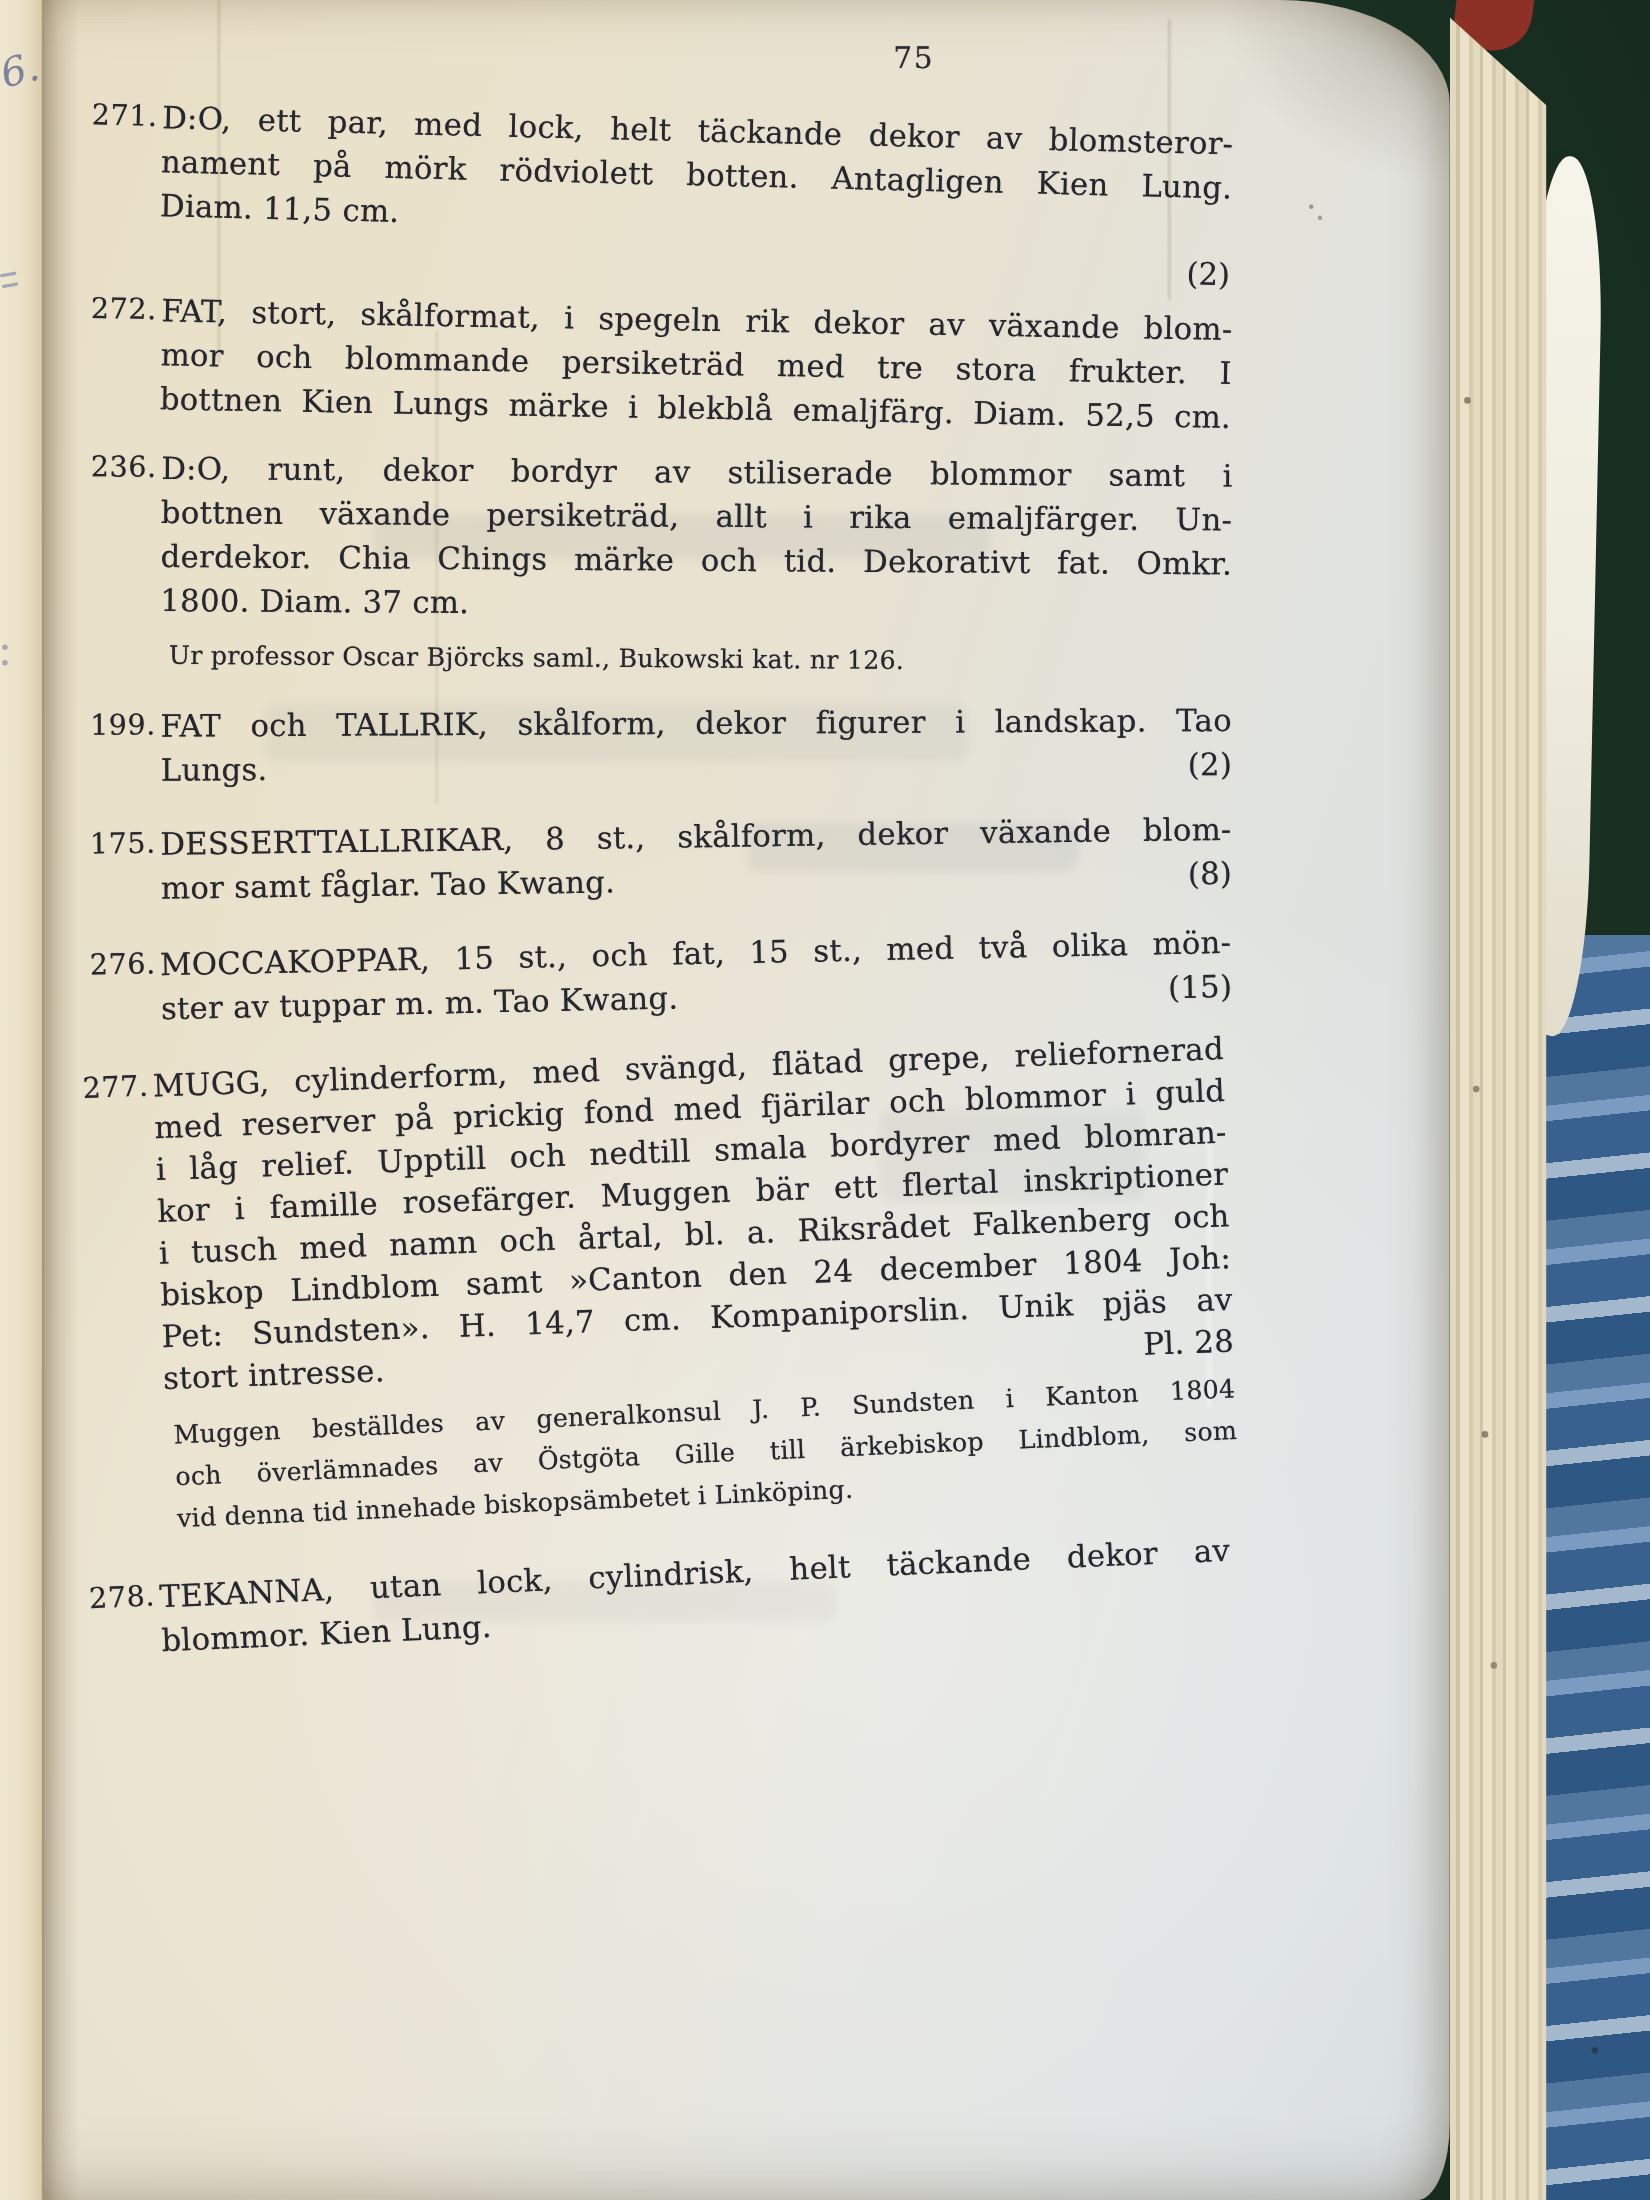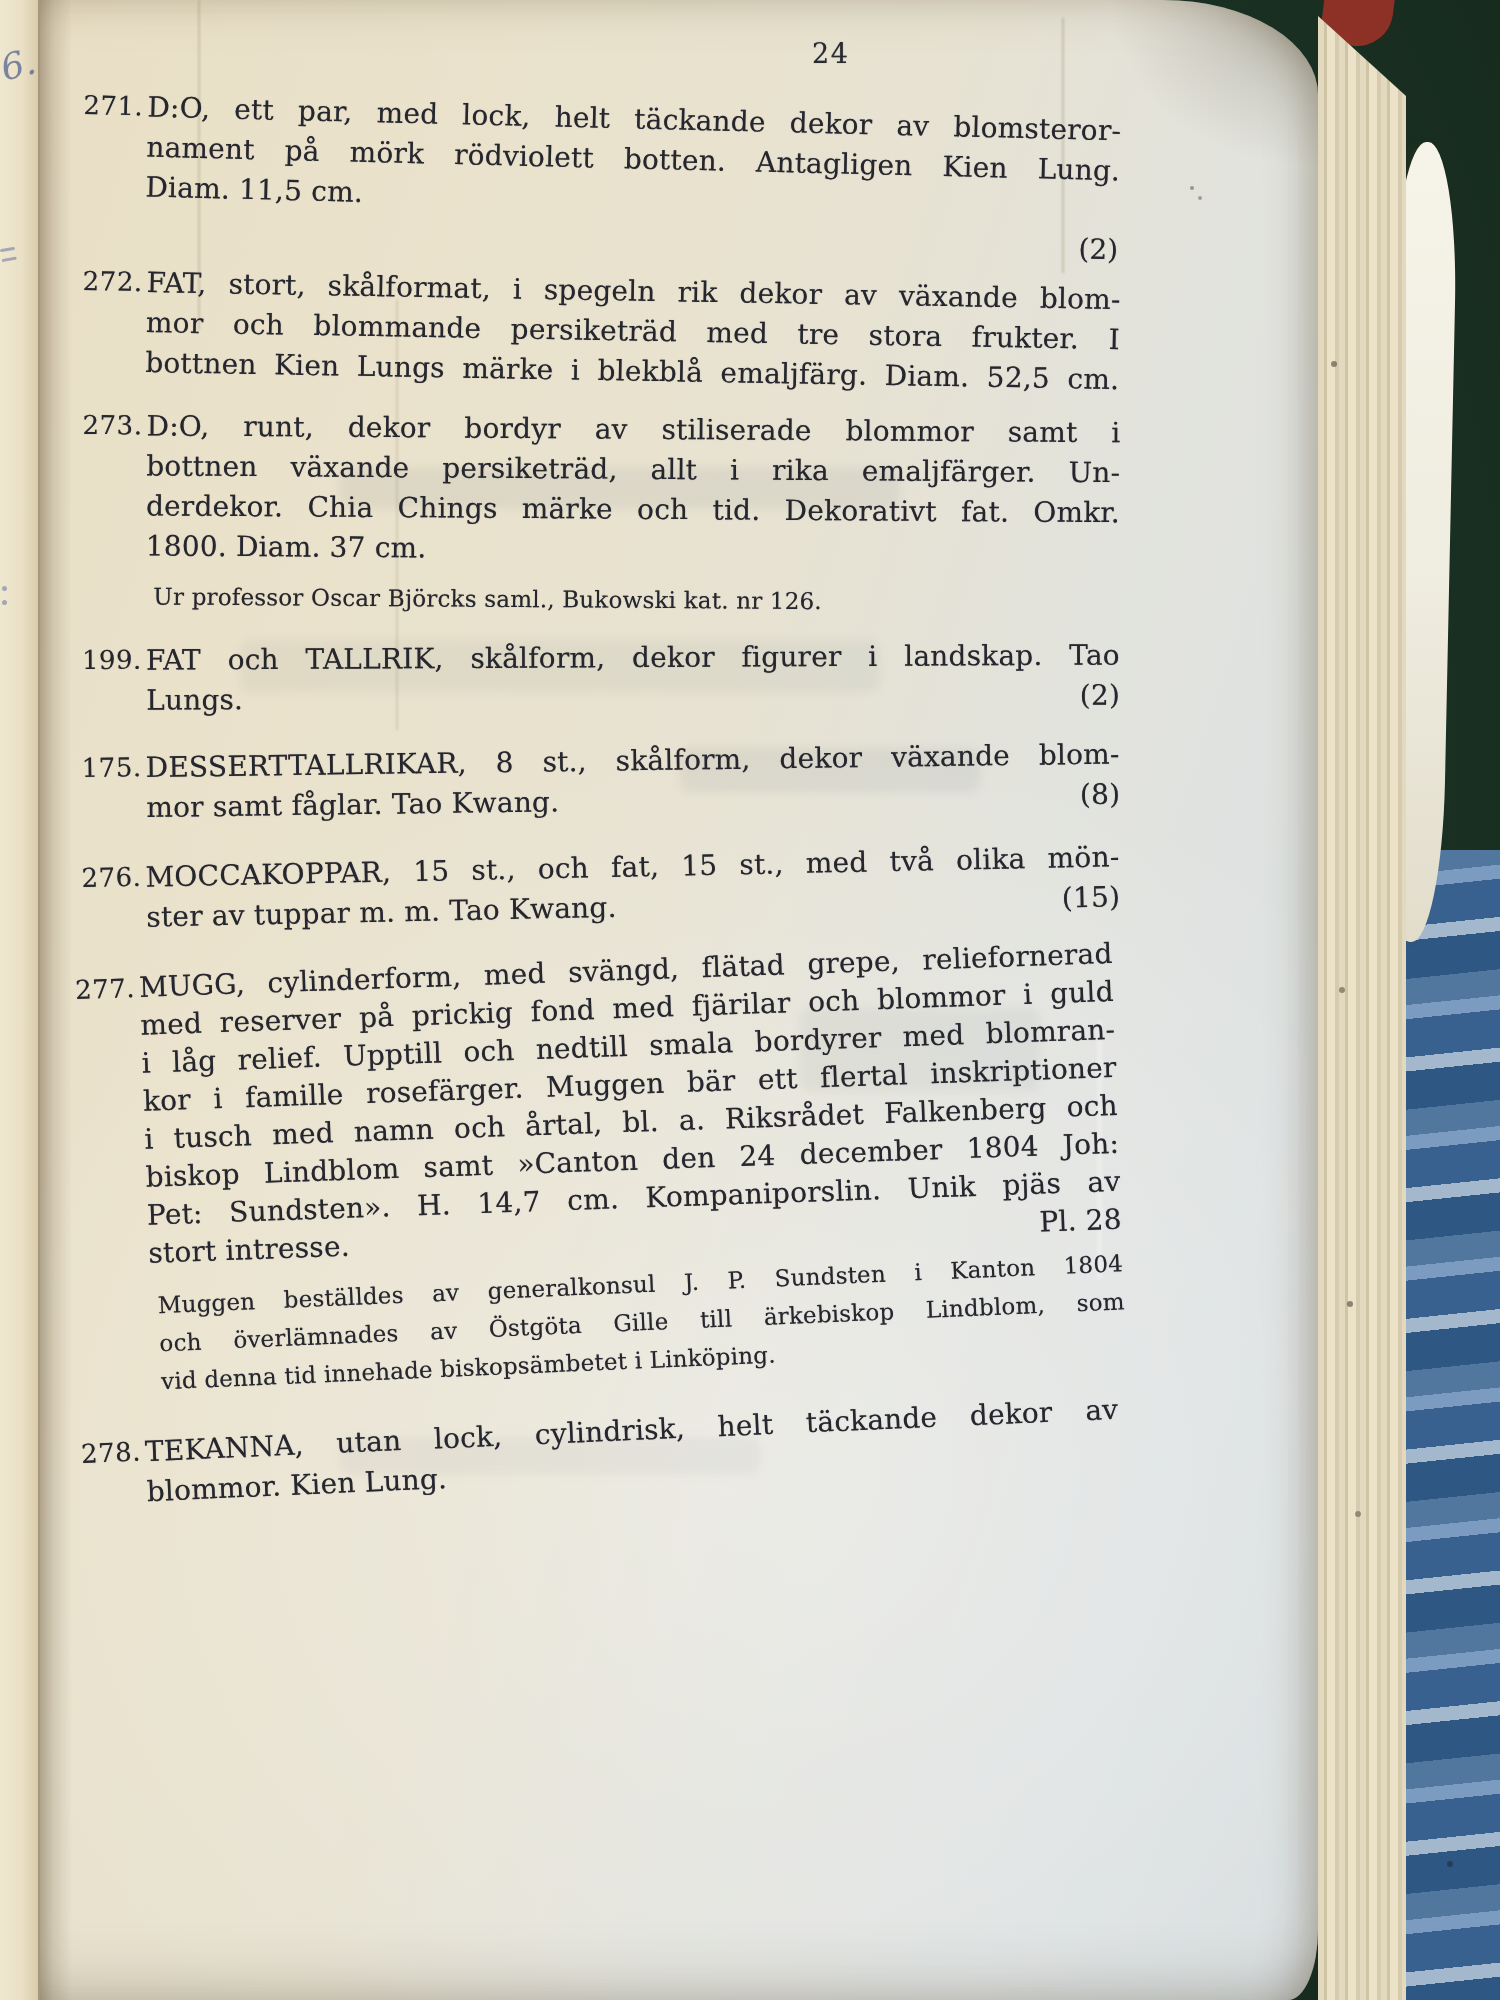--- a/index.html
+++ b/index.html
@@ -120,40 +120,40 @@
   <div class="ghost g2"></div>
   <div class="ghost g3"></div>
   <div class="ghost g4"></div>
   <div class="ghost g5"></div>
   <div class="crease c1"></div>
   <div class="crease c2"></div>
   <div class="crease c3"></div>
   <div class="crease c4"></div>
   <div class="specks"></div>
 
-  <div class="pageno">24</div>
+  <div class="pageno">75</div>
 
   <div class="text-layer" id="lots">
       <div class="lot l0">
         <span class="num">271.</span>
         <div class="ln just">D:O, ett par, med lock, helt täckande dekor av blomsteror-</div>
         <div class="ln just">nament på mörk rödviolett botten. Antagligen Kien Lung.</div>
         <div class="ln lastrow">
           <span class="txt">Diam. 11,5 cm.</span>
         </div>
         <div class="qtyrow">(2)</div>
       </div>
       <div class="lot l1">
         <span class="num">272.</span>
         <div class="ln just">FAT, stort, skålformat, i spegeln rik dekor av växande blom-</div>
         <div class="ln just">mor och blommande persiketräd med tre stora frukter. I</div>
         <div class="ln just">bottnen Kien Lungs märke i blekblå emaljfärg. Diam. 52,5 cm.</div>
       </div>
       <div class="lot l2">
-        <span class="num">273.</span>
+        <span class="num">236.</span>
         <div class="ln just">D:O, runt, dekor bordyr av stiliserade blommor samt i</div>
         <div class="ln just">bottnen växande persiketräd, allt i rika emaljfärger. Un-</div>
         <div class="ln just">derdekor. Chia Chings märke och tid. Dekorativt fat. Omkr.</div>
         <div class="ln lastrow">
           <span class="txt">1800. Diam. 37 cm.</span>
         </div>
         <div class="note">
           <div class="ln plain">Ur professor Oscar Björcks saml., Bukowski kat. nr 126.</div>
         </div>
       </div>

